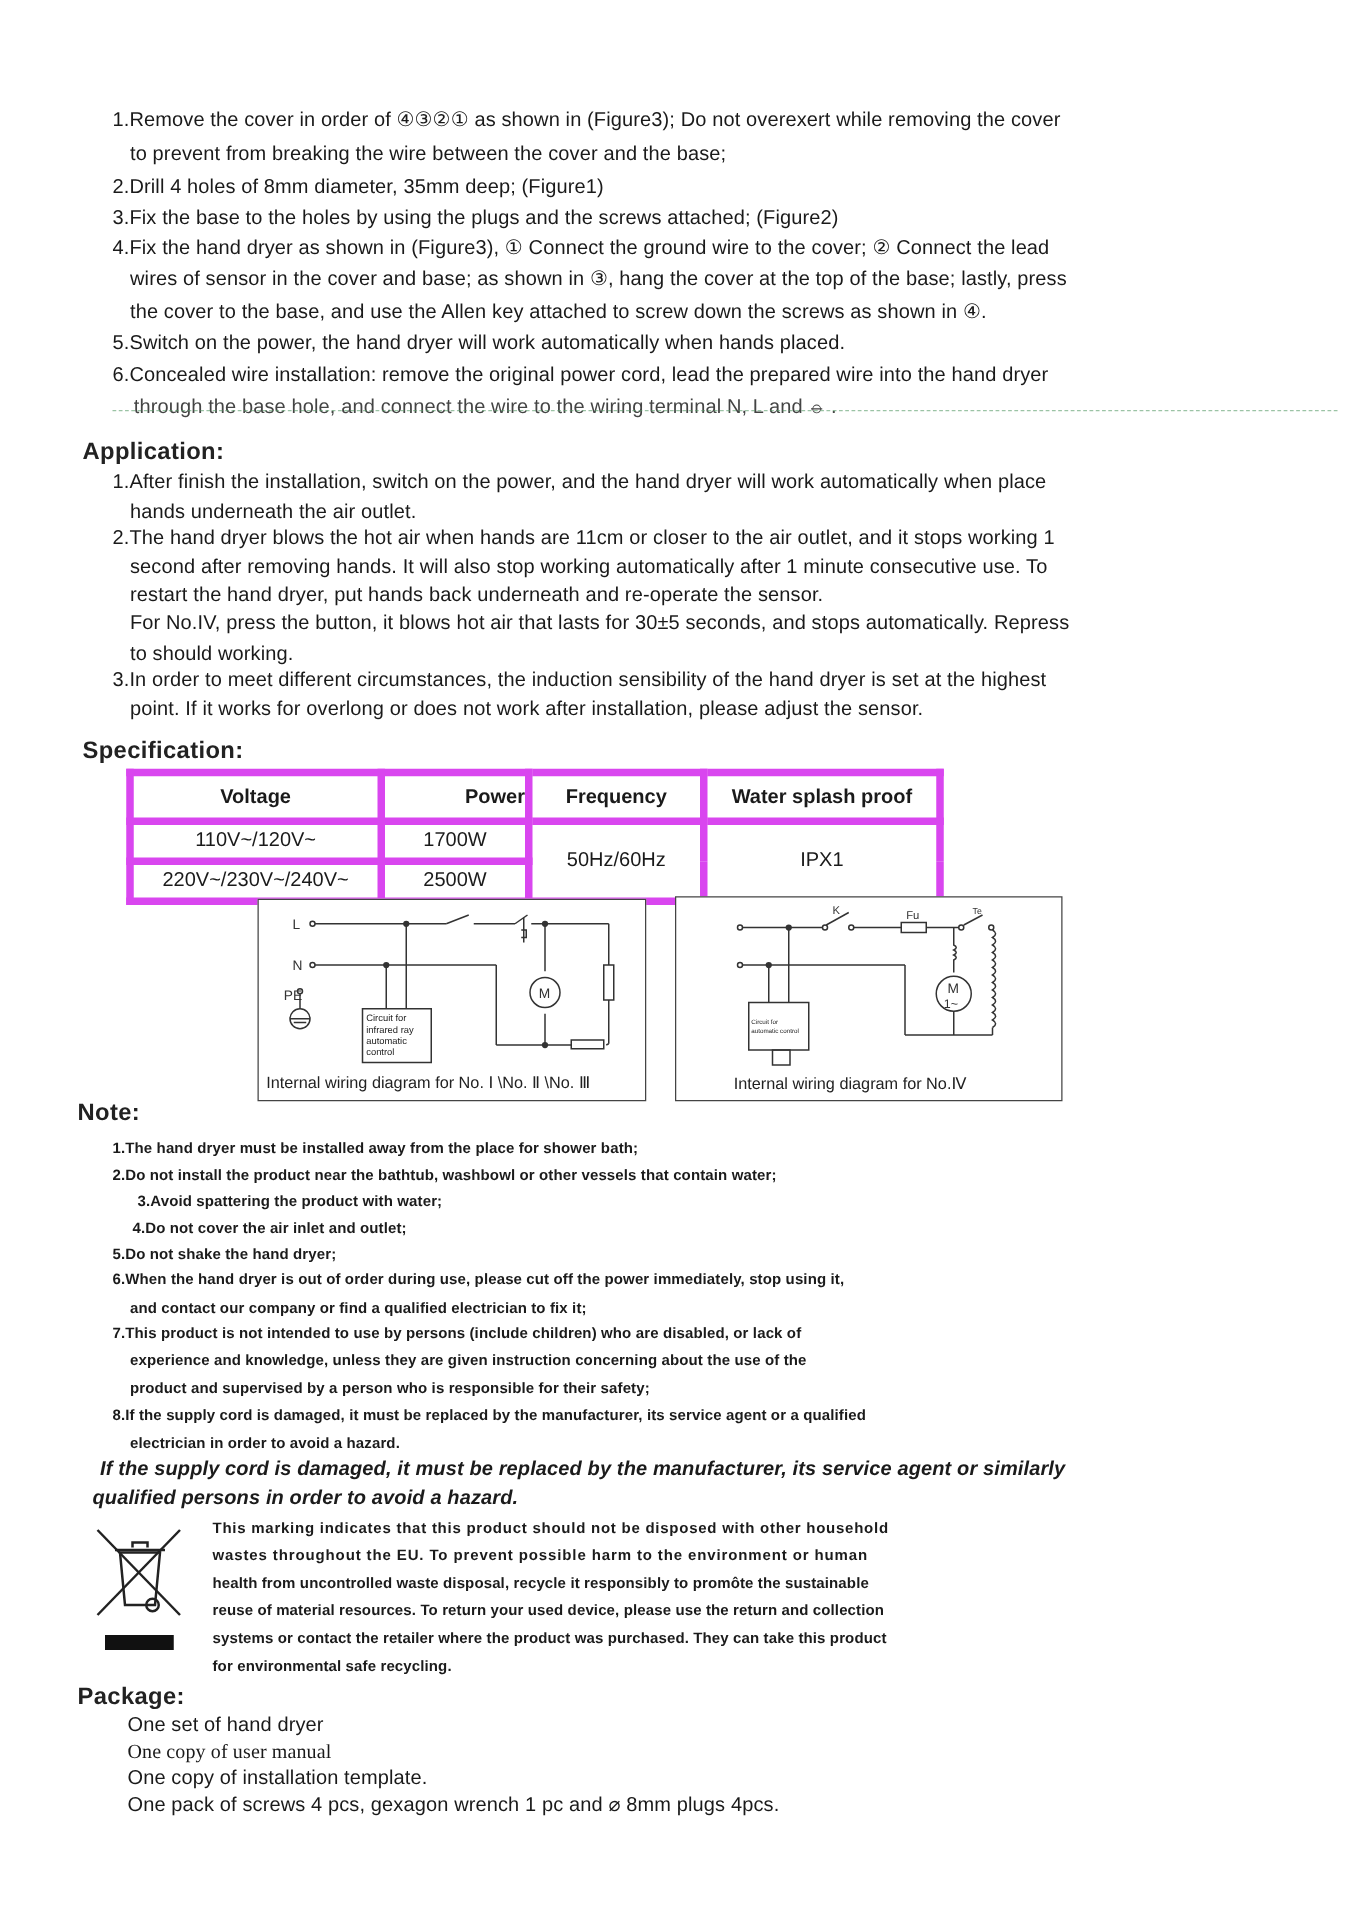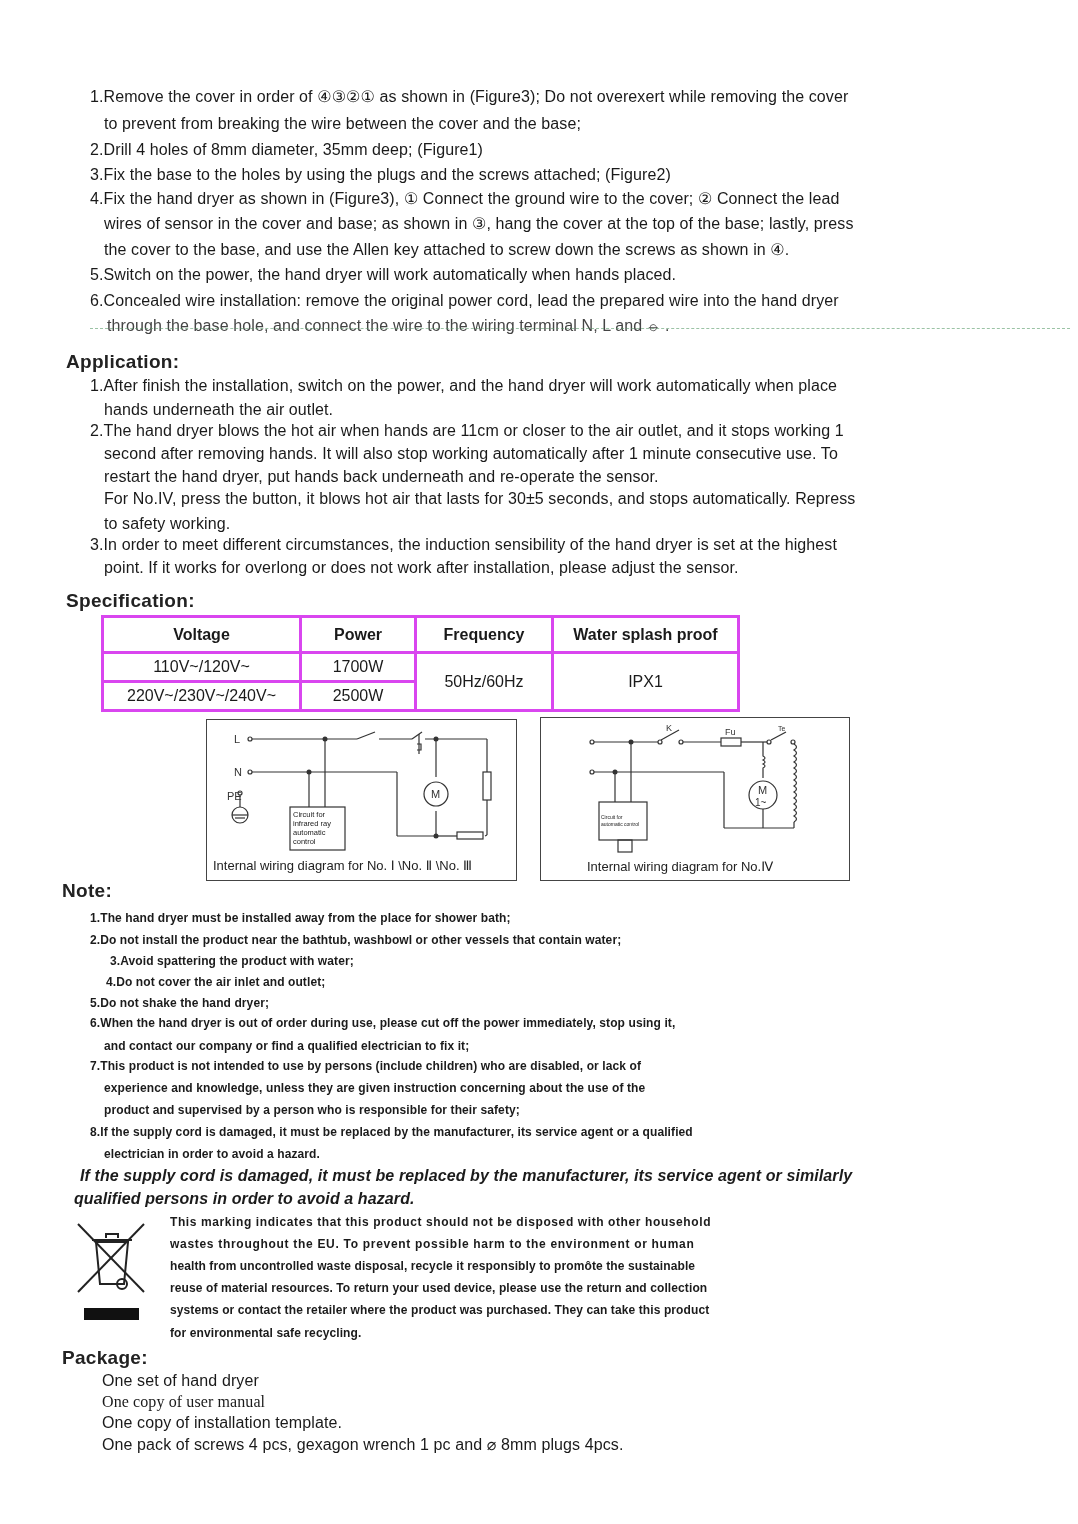--- a/index.html
+++ b/index.html
@@ -4,21 +4,21 @@
 <style>
   html, body { margin: 0; padding: 0; background: #ffffff; }
   body { width: 1078px; height: 1524px; position: relative; overflow: hidden; color: #1a1a1a; font-family: "Liberation Sans", sans-serif; }
   .page { position: absolute; left: 0; top: 0; width: 1078px; height: 1524px; }
   .ln { position: absolute; white-space: nowrap; font-size: 16px; line-height: 20px; letter-spacing: 0.1px; }
   .h { position: absolute; font-weight: bold; font-size: 19px; line-height: 22px; letter-spacing: 0.3px; color: #222; }
   .bold { font-weight: bold; font-size: 12px; color: #1b1b1b; }
   .ital { font-weight: bold; font-style: italic; font-size: 16px; color: #1b1b1b; }
   .dotted { border-bottom: 1px dashed #5a9c6a; position: absolute; left: 90px; width: 980px; top: 328px; height: 0; opacity: 0.6; }
   table.spec { position: absolute; left: 101px; top: 615px; border-collapse: collapse; font-size: 16px; }
-  table.spec td, table.spec th { border: 3px solid #d946ef; text-align: center; padding: 0; }
+  table.spec td, table.spec th { border: 6px solid #d946ef; text-align: center; padding: 0; }
   table.spec th { font-weight: bold; height: 33px; }
   table.spec td { height: 26px; }
   .diag { position: absolute; border: 1px solid #444; background: #fff; }
   .diag svg { position: absolute; left: 0; top: 0; }
   .caption { position: absolute; font-size: 13px; white-space: nowrap; color: #222; }
   .pkg { font-size: 16px; }
 </style>
 </head>
 <body>
 
@@ -39,31 +39,31 @@
   </div>
 
   <div>
     <div class="h" style="left:66px;top:351px;">Application:</div>
     <div class="ln" style="left:90px;top:376px;">1.After finish the installation, switch on the power, and the hand dryer will work automatically when place</div>
     <div class="ln" style="left:104px;top:400px;">hands underneath the air outlet.</div>
     <div class="ln" style="left:90px;top:421px;">2.The hand dryer blows the hot air when hands are 11cm or closer to the air outlet, and it stops working 1</div>
     <div class="ln" style="left:104px;top:444px;">second after removing hands. It will also stop working automatically after 1 minute consecutive use. To</div>
     <div class="ln" style="left:104px;top:467px;">restart the hand dryer, put hands back underneath and re-operate the sensor.</div>
     <div class="ln" style="left:104px;top:489px;">For No.IV, press the button, it blows hot air that lasts for 30±5 seconds, and stops automatically. Repress</div>
-    <div class="ln" style="left:104px;top:514px;">to safety working.</div>
+    <div class="ln" style="left:104px;top:514px;">to should working.</div>
     <div class="ln" style="left:90px;top:535px;">3.In order to meet different circumstances, the induction sensibility of the hand dryer is set at the highest</div>
     <div class="ln" style="left:104px;top:558px;">point. If it works for overlong or does not work after installation, please adjust the sensor.</div>
   </div>
 
   <div class="h" style="left:66px;top:590px;">Specification:</div>
   <table class="spec">
     <tbody>
         <tr>
       <th style="width:195px;">Voltage</th>
-      <th style="width:112px;">Power</th>
+      <th style="width:112px;text-align:right;">Power</th>
       <th style="width:134px;">Frequency</th>
       <th style="width:183px;">Water splash proof</th>
     </tr>
     <tr>
       <td>110V~/120V~</td>
       <td>1700W</td>
       <td rowspan="2">50Hz/60Hz</td>
       <td rowspan="2">IPX1</td>
     </tr>
     <tr>

